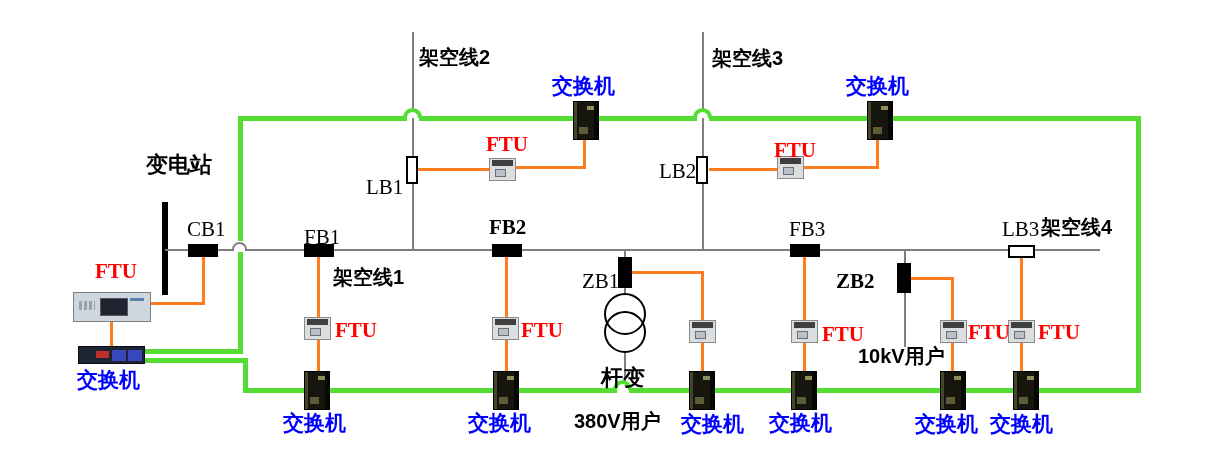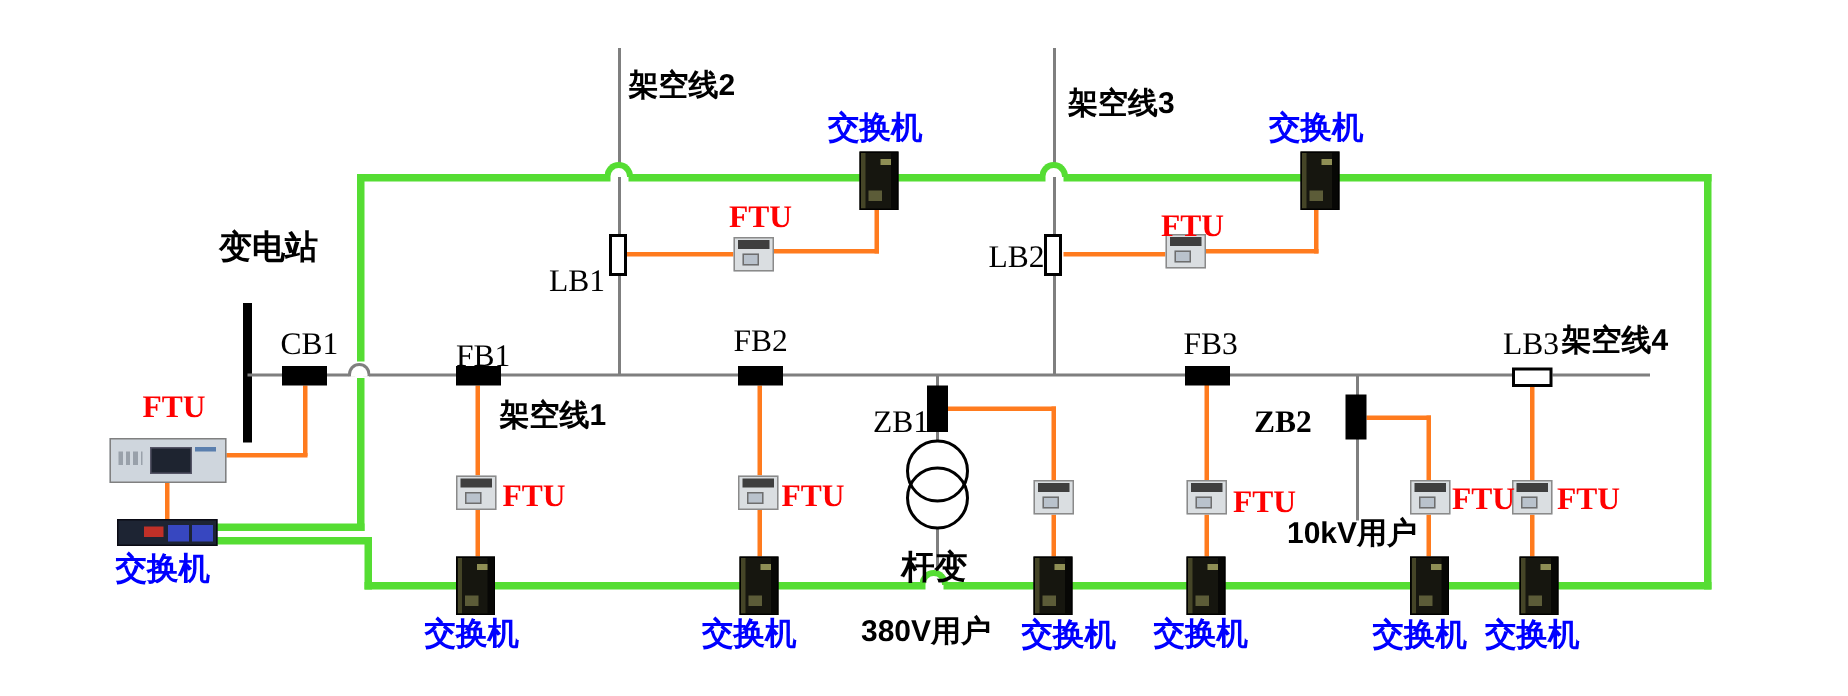--- a/index.html
+++ b/index.html
@@ -146,30 +146,30 @@
   <div class="sw-dev" style="left:304px;top:371px;"></div>
   <div class="sw-dev" style="left:493px;top:371px;"></div>
   <div class="sw-dev" style="left:689px;top:371px;"></div>
   <div class="sw-dev" style="left:791px;top:371px;"></div>
   <div class="sw-dev" style="left:940px;top:371px;"></div>
   <div class="sw-dev" style="left:1013px;top:371px;"></div>
 
   <div class="lbl zh" style="left:146px;top:153px;font-size:22px;">变电站</div>
   <div class="lbl en" style="left:187px;top:218px;">CB1</div>
   <div class="lbl en" style="left:304px;top:226px;">FB1</div>
-  <div class="lbl en" style="left:489px;top:216px;">FB2</div>
+  <div class="lbl en" style="left:489px;top:216px;font-weight:bold;">FB2</div>
   <div class="lbl en" style="left:789px;top:218px;text-align:center;">FB3</div>
   <div class="lbl en" style="left:366px;top:176px;">LB1</div>
   <div class="lbl en" style="left:659px;top:160px;">LB2</div>
   <div class="lbl en" style="left:1002px;top:218px;">LB3</div>
   <div class="lbl en" style="left:582px;top:270px;">ZB1</div>
   <div class="lbl en" style="left:836px;top:270px;font-weight:bold;">ZB2</div>
   <div class="lbl zh" style="left:333px;top:266px;">架空线1</div>
   <div class="lbl zh" style="left:419px;top:46px;">架空线2</div>
-  <div class="lbl zh" style="left:712px;top:47px;margin-top:11px;">架空线3</div>
+  <div class="lbl zh" style="left:712px;top:47px;">架空线3</div>
   <div class="lbl zh" style="left:1041px;top:216px;">架空线4</div>
   <div class="lbl zh" style="left:601px;top:366px;font-size:22px;">杆变</div>
   <div class="lbl zh" style="left:574px;top:410px;">380V用户</div>
   <div class="lbl zh" style="left:858px;top:345px;">10kV用户</div>
 
   <div class="lbl ftu-lbl" style="left:95px;top:260px;">FTU</div>
   <div class="lbl ftu-lbl" style="left:486px;top:133px;">FTU</div>
   <div class="lbl ftu-lbl" style="left:774px;top:139px;">FTU</div>
   <div class="lbl ftu-lbl" style="left:335px;top:319px;">FTU</div>
   <div class="lbl ftu-lbl" style="left:521px;top:319px;">FTU</div>

